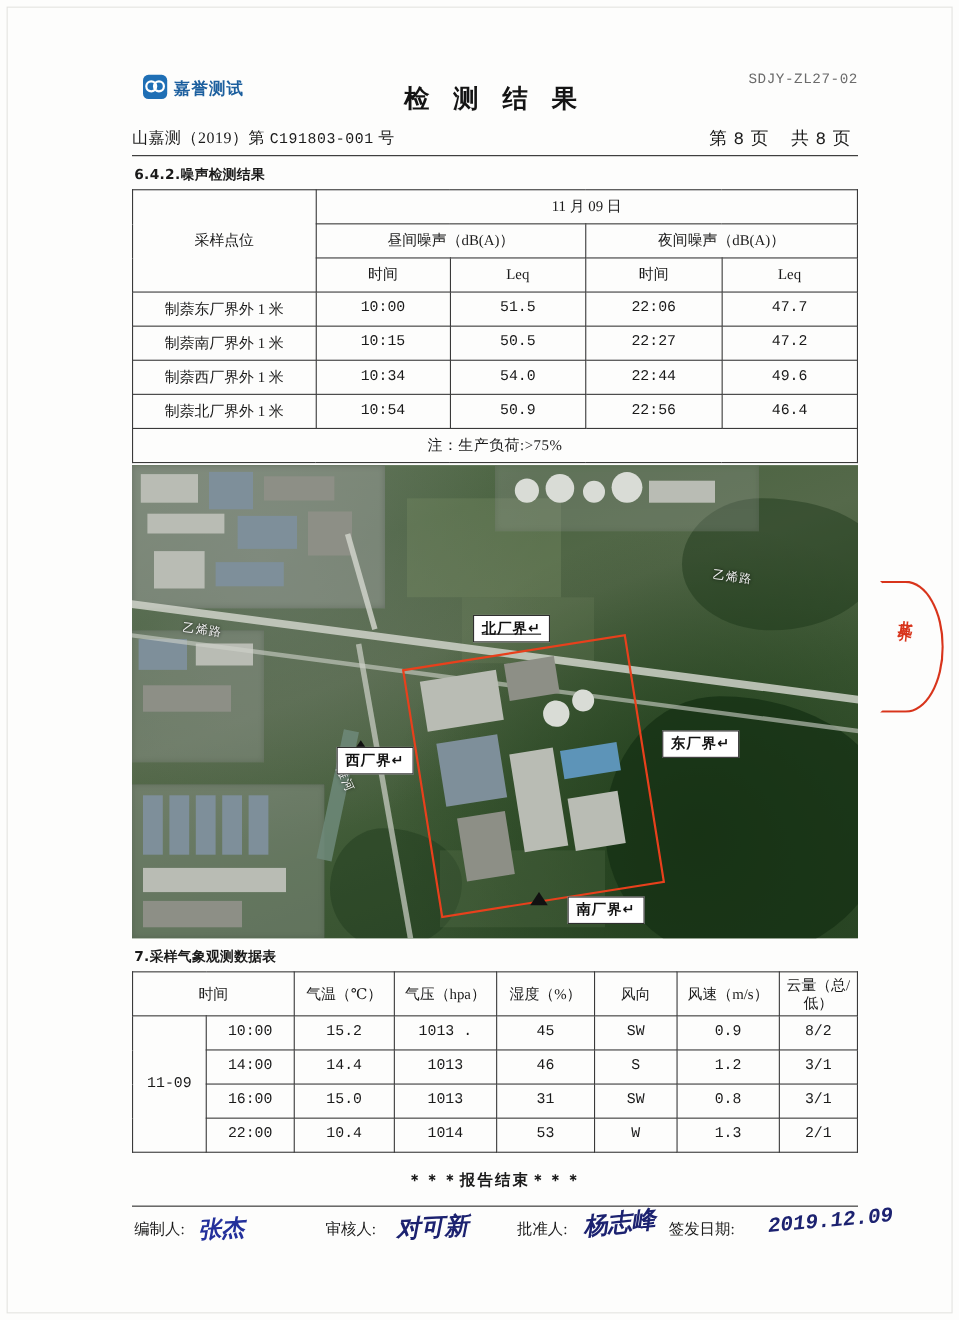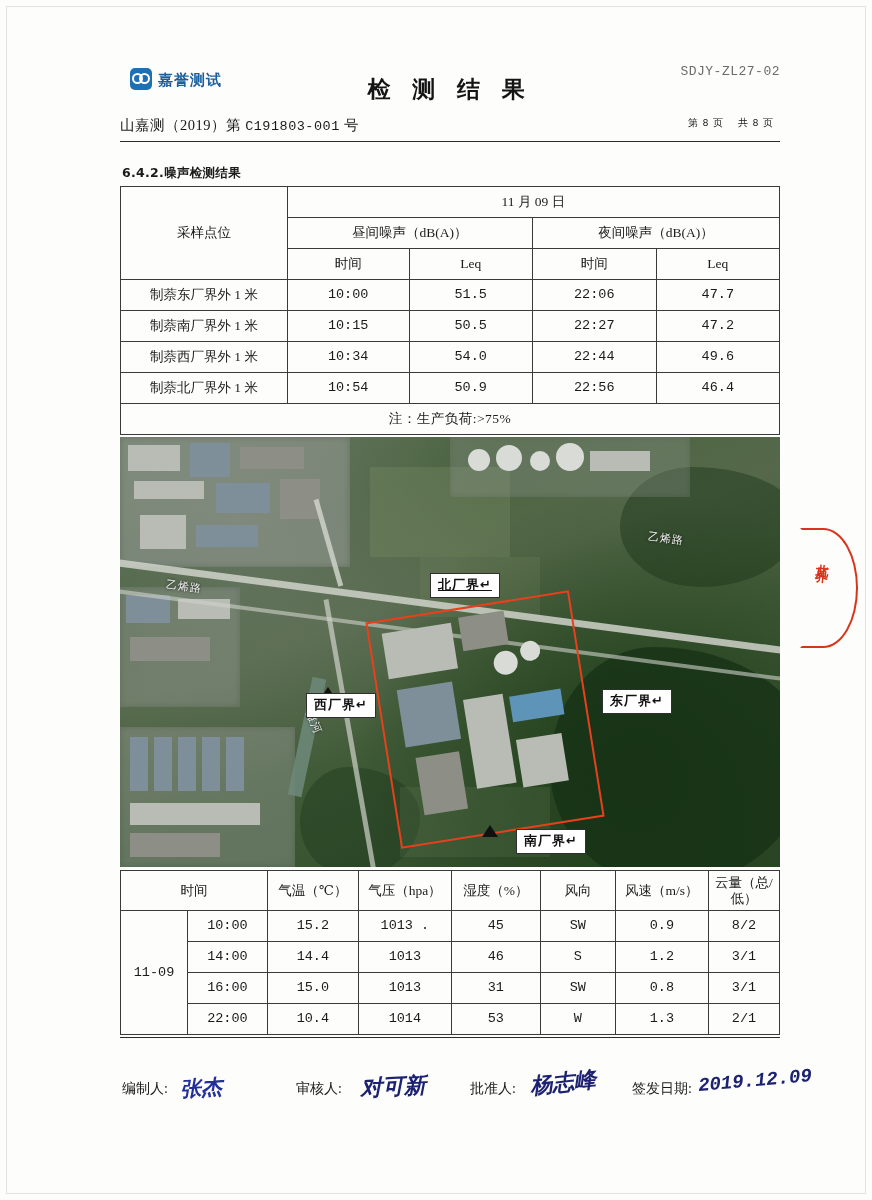--- a/index.html
+++ b/index.html
@@ -102,31 +102,31 @@
     font-size: 14.5px;
     letter-spacing: 0.5px;
   }
   .rep-no .mono {
     font-family: "Liberation Mono", monospace;
     font-size: 13.5px;
   }
   .pager {
     position: absolute;
     right: 6px; top: 0;
-    font-size: 10px;
+    font-size: 16px;
     letter-spacing: 1px;
   }
   .pager span.n { font-family: "Liberation Mono", monospace; }
 
   
   .sec-cap {
     font-family: "DejaVu Sans", sans-serif;
     font-size: 12.5px;
     font-weight: bold;
-    margin: 23px 0 4px 2px;
+    margin: 9px 0 4px 2px;
     letter-spacing: 0.3px;
   }
 
   
   table.grid {
     border-collapse: collapse;
     width: 100%;
     font-size: 13.5px;
   }
   table.grid td, table.grid th {
@@ -270,21 +270,20 @@
 
   
   .sig-sep {
     border-top: 1.3px solid #2b2b2b;
     margin-top: 2px;
   }
   .sig-row {
     position: relative;
     height: 62px;
     font-size: 14px;
-    margin-top: 30px;
   }
   .sig-cell {
     position: absolute;
     top: 12px;
     white-space: nowrap;
   }
   .sig-ink {
     position: absolute;
     font-family: "DejaVu Serif", serif;
     color: #2b2fa8;
@@ -448,24 +447,25 @@
 
       <div class="map-rot-text" style="left:46px;top:142px;transform:rotate(7deg);">乙烯路</div>
       <div class="map-rot-text" style="left:528px;top:94px;transform:rotate(7deg);">乙烯路</div>
       <div class="map-rot-text" style="left:182px;top:278px;transform:rotate(66deg);">潍河</div>
 
       <div class="mark-tri" style="left:200px;top:250px;"></div>
       <div class="mark-tri" style="left:362px;top:388px;"></div>
 
       <div class="lbl" style="left:310px;top:136px;text-decoration:underline;">北厂界↵</div>
       <div class="lbl" style="left:186px;top:256px;">西厂界↵</div>
-      <div class="lbl" style="left:482px;top:252px;">东厂界↵</div>
+      <div class="lbl" style="left:482px;top:241px;">东厂界↵</div>
       <div class="lbl" style="left:396px;top:392px;">南厂界↵</div>
     </div>
 
+    <div class="sec-cap">7.采样气象观测数据表</div>
 
     <table class="grid weather-tbl">
       <tbody>
           <tr>
         <td colspan="2" style="width:160px;">时间</td>
         <td style="width:86px;">气温（℃）</td>
         <td style="width:88px;">气压（hpa）</td>
         <td style="width:84px;">湿度（%）</td>
         <td style="width:70px;">风向</td>
         <td style="width:88px;">风速（m/s）</td>
@@ -504,34 +504,35 @@
         <td class="mono">10.4</td>
         <td class="mono">1014</td>
         <td class="mono">53</td>
         <td class="mono">W</td>
         <td class="mono">1.3</td>
         <td class="mono">2/1</td>
       </tr>
     </tbody>
       </table>
 
+    <div class="end-mark">＊＊＊报告结束＊＊＊</div>
 
     <div class="sig-sep"></div>
 
     <div class="sig-row">
       <div class="sig-cell" style="left:2px;">编制人:</div>
       <div class="sig-ink ink-blue" style="left:60px;top:6px;font-size:21px;transform:rotate(-4deg);">张杰</div>
 
       <div class="sig-cell" style="left:176px;">审核人:</div>
       <div class="sig-ink ink-dark" style="left:240px;top:4px;font-size:22px;transform:rotate(-3deg);">对可新</div>
 
       <div class="sig-cell" style="left:350px;">批准人:</div>
       <div class="sig-ink ink-dark" style="left:410px;top:0px;font-size:22px;transform:rotate(-6deg);">杨志峰</div>
 
-      <div class="sig-cell" style="left:512px;">签发日期:</div>
+      <div class="sig-cell" style="left:488px;">签发日期:</div>
       <div class="sig-ink ink-dark" style="left:578px;top:2px;font-size:19px;transform:rotate(-5deg);font-family:'Liberation Mono',monospace;">2019.12.09</div>
     </div>
 
   </div>
 
   <div class="hand-annot">
     <div class="arc"></div>
     <div class="txt">北厂界</div>
   </div>
 </div>

